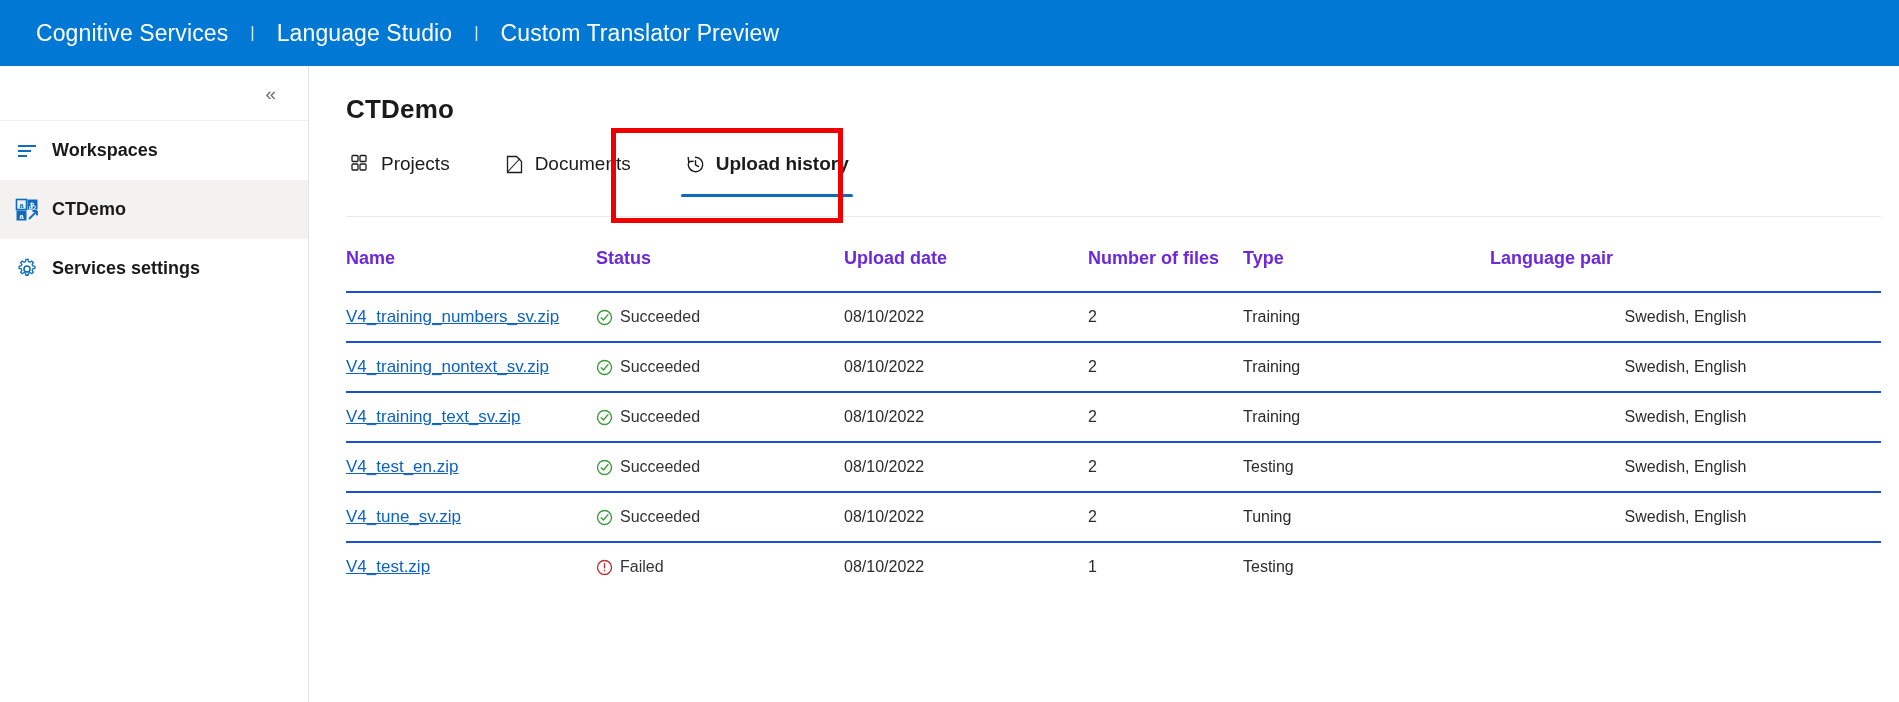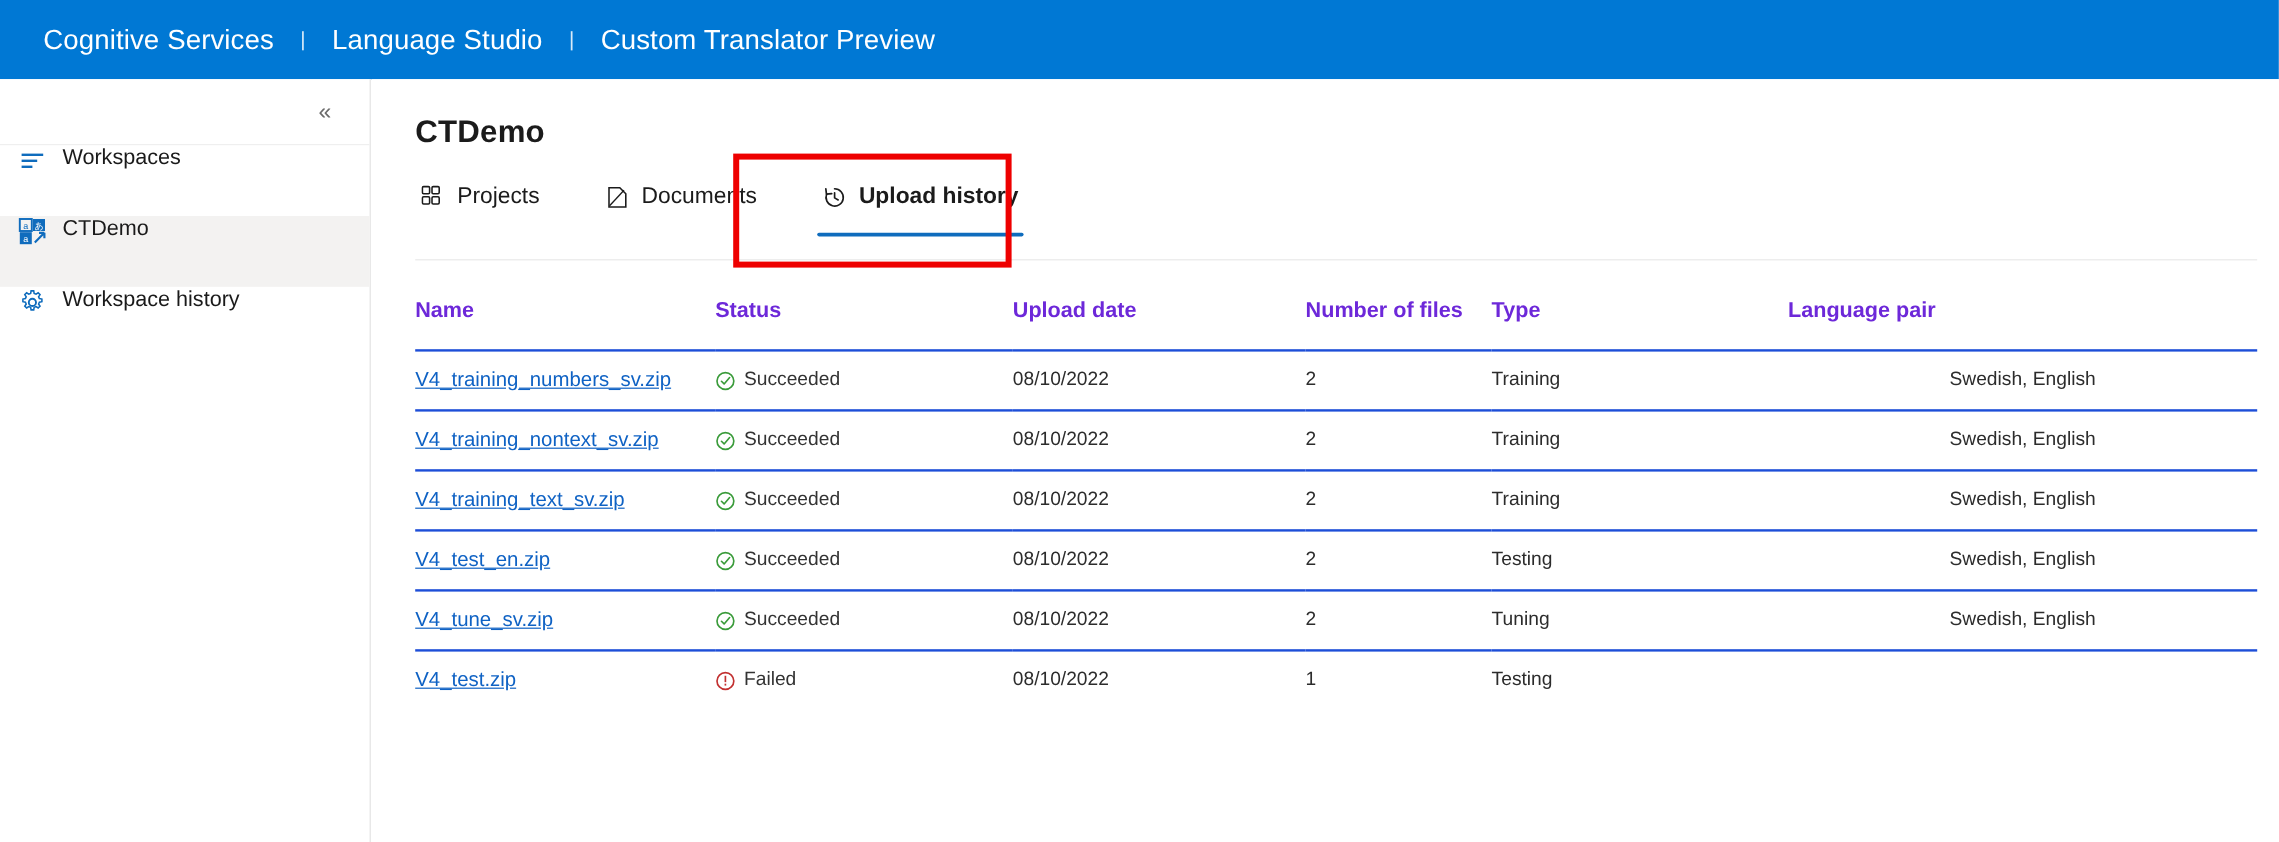--- a/index.html
+++ b/index.html
@@ -54,24 +54,25 @@
   }
   .collapse-chevron {
     font-size: 19px;
     color: #6b6b6b;
     line-height: 1;
     cursor: pointer;
   }
   .nav-item {
     height: 59px;
     display: flex;
-    align-items: flex-start;
+    align-items: center;
     padding-left: 14px;
     cursor: pointer;
     background: transparent;
+    font-weight: bold;
   }
   .nav-item.selected { background: #f3f2f1; }
   .nav-ico {
     width: 26px; height: 26px;
     margin-right: 12px;
     flex: 0 0 26px;
     display: flex;
     align-items: center;
     justify-content: center;
     color: #0f6cbd;
@@ -253,21 +254,21 @@
     <span class="nav-label">CTDemo</span>
   </div>
 
   <div class="nav-item">
     <span class="nav-ico">
       <svg width="22" height="22" viewBox="0 0 22 22">
         <path d="M11 7.2a3.8 3.8 0 1 0 0 7.6 3.8 3.8 0 0 0 0-7.6zm0 1.6a2.2 2.2 0 1 1 0 4.4 2.2 2.2 0 0 1 0-4.4z" fill="#0f6cbd"></path>
         <path d="M9.9 1.4h2.2l.35 2.1 1.6.67 1.75-1.2 1.55 1.55-1.2 1.75.67 1.6 2.1.35v2.2l-2.1.35-.67 1.6 1.2 1.75-1.55 1.55-1.75-1.2-1.6.67-.35 2.1H9.9l-.35-2.1-1.6-.67-1.75 1.2-1.55-1.55 1.2-1.75-.67-1.6-2.1-.35V8.22l2.1-.35.67-1.6-1.2-1.75L6.2 2.97l1.75 1.2 1.6-.67z" fill="none" stroke="#0f6cbd" stroke-width="1.3"></path>
       </svg>
     </span>
-    <span class="nav-label">Workspace history</span>
+    <span class="nav-label">Services settings</span>
   </div>
 </div>
 
 <div class="main">
 
   <div class="page-title">CTDemo</div>
 
   <div class="annot-box"></div>
 
   <div class="tabs">

